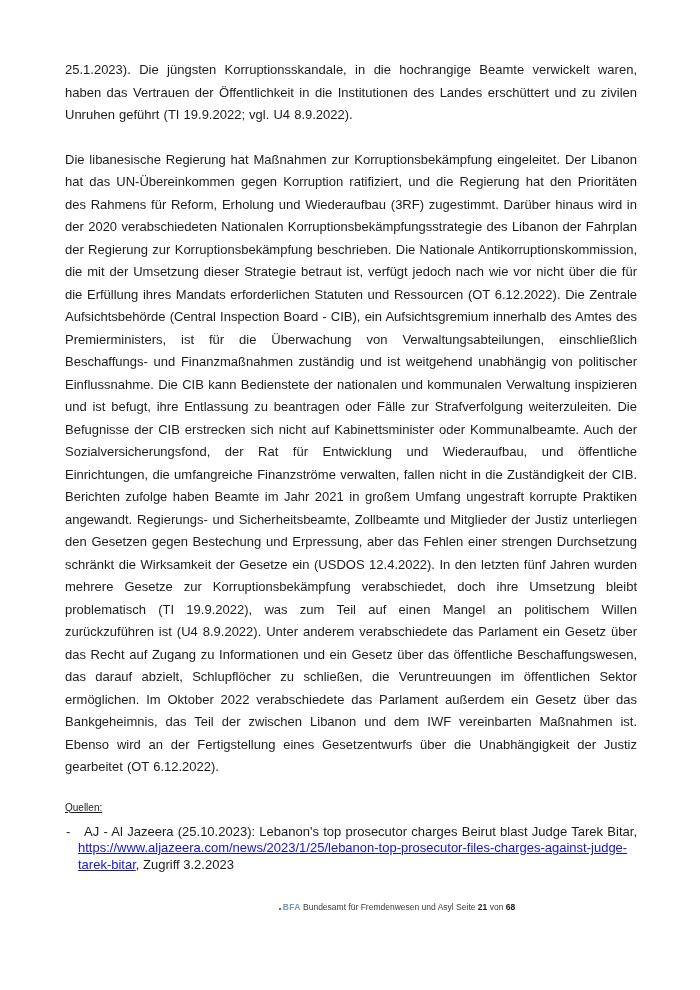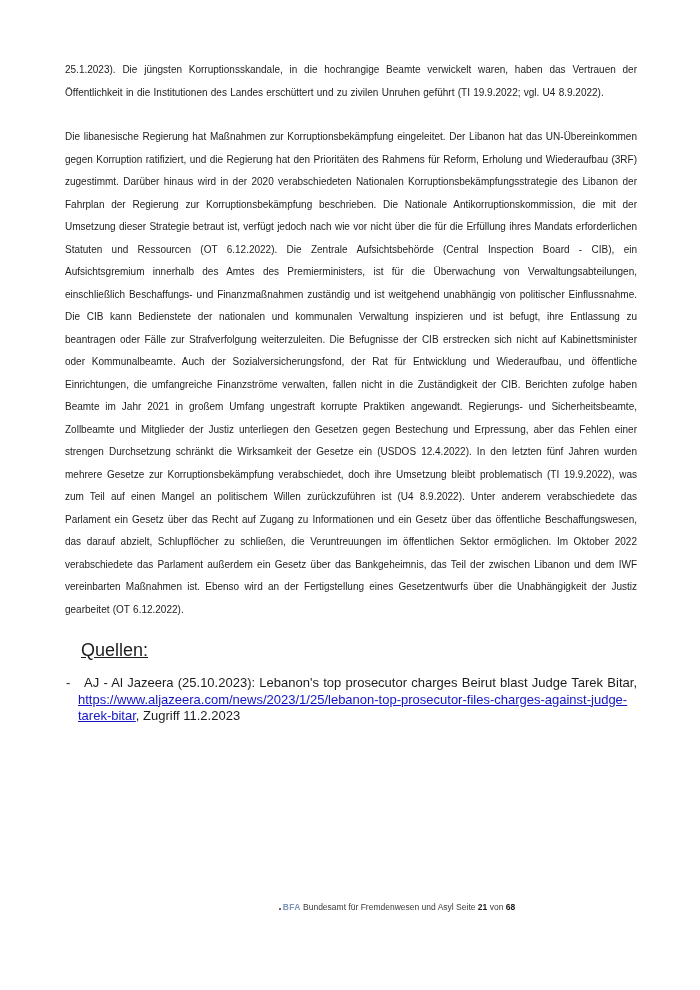--- a/index.html
+++ b/index.html
@@ -17,33 +17,33 @@
     overflow: hidden;
     margin: 0 auto;
   }
   .content {
     position: absolute;
     left: 65px;
     top: 59px;
     width: 572px;
   }
   .body-par {
-    font-size: 10px;
+    font-size: 13px;
     line-height: 22.5px;
     text-align: justify;
     margin: 0;
     word-spacing: 0.5px;
   }
   .par-intro {
     margin-bottom: 22px;
   }
   .sources-heading {
-    margin: 16px;
+    margin: 0;
     margin-top: 20px;
-    font-size: 18px;
+    font-size: 10px;
     line-height: 18px;
   }
   .sources-heading span {
     text-decoration: underline;
   }
   .source-item {
     position: relative;
     margin-left: 13px;
     margin-top: 7px;
   }
@@ -102,21 +102,21 @@
   <div class="content">
 
     <p class="body-par par-intro">25.1.2023). Die jüngsten Korruptionsskandale, in die hochrangige Beamte verwickelt waren, haben das Vertrauen der Öffentlichkeit in die Institutionen des Landes erschüttert und zu zivilen Unruhen geführt (TI 19.9.2022; vgl. U4 8.9.2022).</p>
 
     <p class="body-par">Die libanesische Regierung hat Maßnahmen zur Korruptionsbekämpfung eingeleitet. Der Libanon hat das UN-Übereinkommen gegen Korruption ratifiziert, und die Regierung hat den Prioritäten des Rahmens für Reform, Erholung und Wiederaufbau (3RF) zugestimmt. Darüber hinaus wird in der 2020 verabschiedeten Nationalen Korruptionsbekämpfungsstrategie des Libanon der Fahrplan der Regierung zur Korruptionsbekämpfung beschrieben. Die Nationale Antikorruptionskommission, die mit der Umsetzung dieser Strategie betraut ist, verfügt jedoch nach wie vor nicht über die für die Erfüllung ihres Mandats erforderlichen Statuten und Ressourcen (OT 6.12.2022). Die Zentrale Aufsichtsbehörde (Central Inspection Board - CIB), ein Aufsichtsgremium innerhalb des Amtes des Premierministers, ist für die Überwachung von Verwaltungsabteilungen, einschließlich Beschaffungs- und Finanzmaßnahmen zuständig und ist weitgehend unabhängig von politischer Einflussnahme. Die CIB kann Bedienstete der nationalen und kommunalen Verwaltung inspizieren und ist befugt, ihre Entlassung zu beantragen oder Fälle zur Strafverfolgung weiterzuleiten. Die Befugnisse der CIB erstrecken sich nicht auf Kabinettsminister oder Kommunalbeamte. Auch der Sozialversicherungsfond, der Rat für Entwicklung und Wiederaufbau, und öffentliche Einrichtungen, die umfangreiche Finanzströme verwalten, fallen nicht in die Zuständigkeit der CIB. Berichten zufolge haben Beamte im Jahr 2021 in großem Umfang ungestraft korrupte Praktiken angewandt. Regierungs- und Sicherheitsbeamte, Zollbeamte und Mitglieder der Justiz unterliegen den Gesetzen gegen Bestechung und Erpressung, aber das Fehlen einer strengen Durchsetzung schränkt die Wirksamkeit der Gesetze ein (USDOS 12.4.2022). In den letzten fünf Jahren wurden mehrere Gesetze zur Korruptionsbekämpfung verabschiedet, doch ihre Umsetzung bleibt problematisch (TI 19.9.2022), was zum Teil auf einen Mangel an politischem Willen zurückzuführen ist (U4 8.9.2022). Unter anderem verabschiedete das Parlament ein Gesetz über das Recht auf Zugang zu Informationen und ein Gesetz über das öffentliche Beschaffungswesen, das darauf abzielt, Schlupflöcher zu schließen, die Veruntreuungen im öffentlichen Sektor ermöglichen. Im Oktober 2022 verabschiedete das Parlament außerdem ein Gesetz über das Bankgeheimnis, das Teil der zwischen Libanon und dem IWF vereinbarten Maßnahmen ist. Ebenso wird an der Fertigstellung eines Gesetzentwurfs über die Unabhängigkeit der Justiz gearbeitet (OT 6.12.2022).</p>
 
     <p class="sources-heading"><span>Quellen:</span></p>
 
     <div class="source-item">
       <span class="source-bullet">-</span>
-      <div class="source-text"><span>AJ - Al Jazeera (25.10.2023): Lebanon's top prosecutor charges Beirut blast Judge Tarek Bitar, </span><a class="source-link">https://www.aljazeera.com/news/2023/1/25/lebanon-top-prosecutor-files-charges-against-judge-tarek-bitar</a><span>, Zugriff 11.2.2023</span></div>
+      <div class="source-text"><span>AJ - Al Jazeera (25.10.2023): Lebanon's top prosecutor charges Beirut blast Judge Tarek Bitar, </span><a class="source-link">https://www.aljazeera.com/news/2023/1/25/lebanon-top-prosecutor-files-charges-against-judge-tarek-bitar</a><span>, Zugriff 3.2.2023</span></div>
     </div>
 
   </div>
 
   <div class="page-footer">
     <span class="footer-logo"><span class="logo-dot"></span><span>BFA</span></span>
     <span>Bundesamt für Fremdenwesen und Asyl</span>
     <span>Seite</span>
     <span class="pg-num">21</span>
     <span>von</span>

